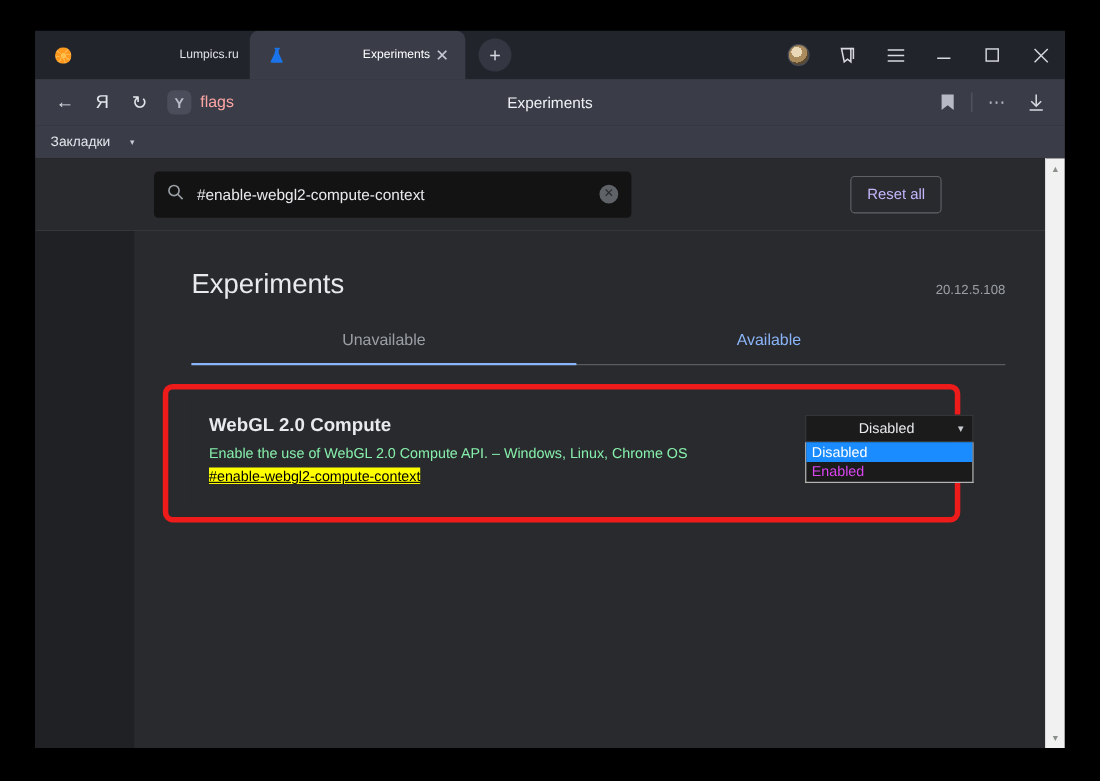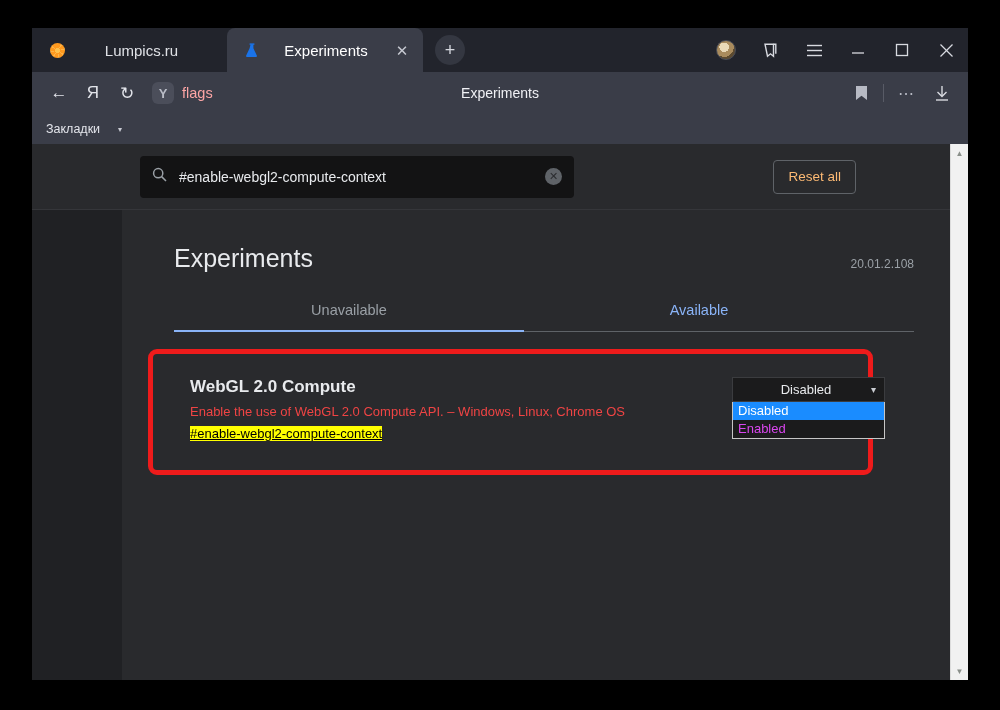--- a/index.html
+++ b/index.html
@@ -51,22 +51,22 @@
     width:15px;height:15px;border-radius:50%;
     background:
       radial-gradient(circle at 50% 50%, #ffc14d 0 22%, transparent 22%),
       conic-gradient(#ff9a1f 0 8%, #ffb347 0 12%, #ff9a1f 0 20%, #ffb347 0 24%,
                      #ff9a1f 0 33%, #ffb347 0 37%, #ff9a1f 0 45%, #ffb347 0 49%,
                      #ff9a1f 0 58%, #ffb347 0 62%, #ff9a1f 0 70%, #ffb347 0 74%,
                      #ff9a1f 0 83%, #ffb347 0 87%, #ff9a1f 0 100%);
   }
   .tab-title{
     flex:1;
-    text-align:center;
-    font-size:15px;
+    text-align:right;
+    font-size:11px;
     color:#dfe1e6;
     white-space:nowrap;
     overflow:hidden;
     text-overflow:ellipsis;
   }
   .tab.active .tab-title{ color:#ffffff; }
   .tab-close{
     width:22px;height:22px;
     display:flex;align-items:center;justify-content:center;
     color:#c6c9d1;font-size:15px;line-height:1;
@@ -211,21 +211,21 @@
     flex:0 0 17px;
   }
   #reset-all-button{
     position:absolute;
     right:94px;
     height:34px;
     padding:0 14px;
     border:1px solid #5f6368;
     border-radius:4px;
     background:transparent;
-    color:#fdba74;
+    color:#c4b5fd;
     font-size:13.5px;
     font-family:"Liberation Sans", sans-serif;
     display:flex;align-items:center;
   }
 
   
   #body-panel{
     position:absolute;
     left:90px; top:66px; right:0; bottom:0;
     background:#292a2d;
@@ -290,21 +290,21 @@
     pointer-events:none;
   }
   #flag-title{
     font-size:17px;
     font-weight:bold;
     color:#e8eaed;
   }
   #flag-desc{
     margin-top:7px;
     font-size:13px;
-    color:#ef4444;
+    color:#86efac;
   }
   #flag-name-wrap{ margin-top:5px; }
   #flag-name{
     font-size:13px;
     background:#ffff00;
     color:#000000;
     text-decoration:underline;
   }
 
   
@@ -476,21 +476,21 @@
           <span id="clear-search-icon">✕</span>
         </div>
         <button id="reset-all-button">Reset all</button>
       </div>
 
       <div id="body-panel">
         <div id="content-col">
 
           <div id="exp-header">
             <h1 id="experiments-title">Experiments</h1>
-            <span id="version-text">20.01.2.108</span>
+            <span id="version-text">20.12.5.108</span>
           </div>
 
           <div id="tabs-row">
             <div class="exp-tab">Unavailable</div>
             <div class="exp-tab selected">Available</div>
             <div id="tab-underline"></div>
           </div>
 
           <div id="experiment-card">
             <div id="card-red-outline"></div>

